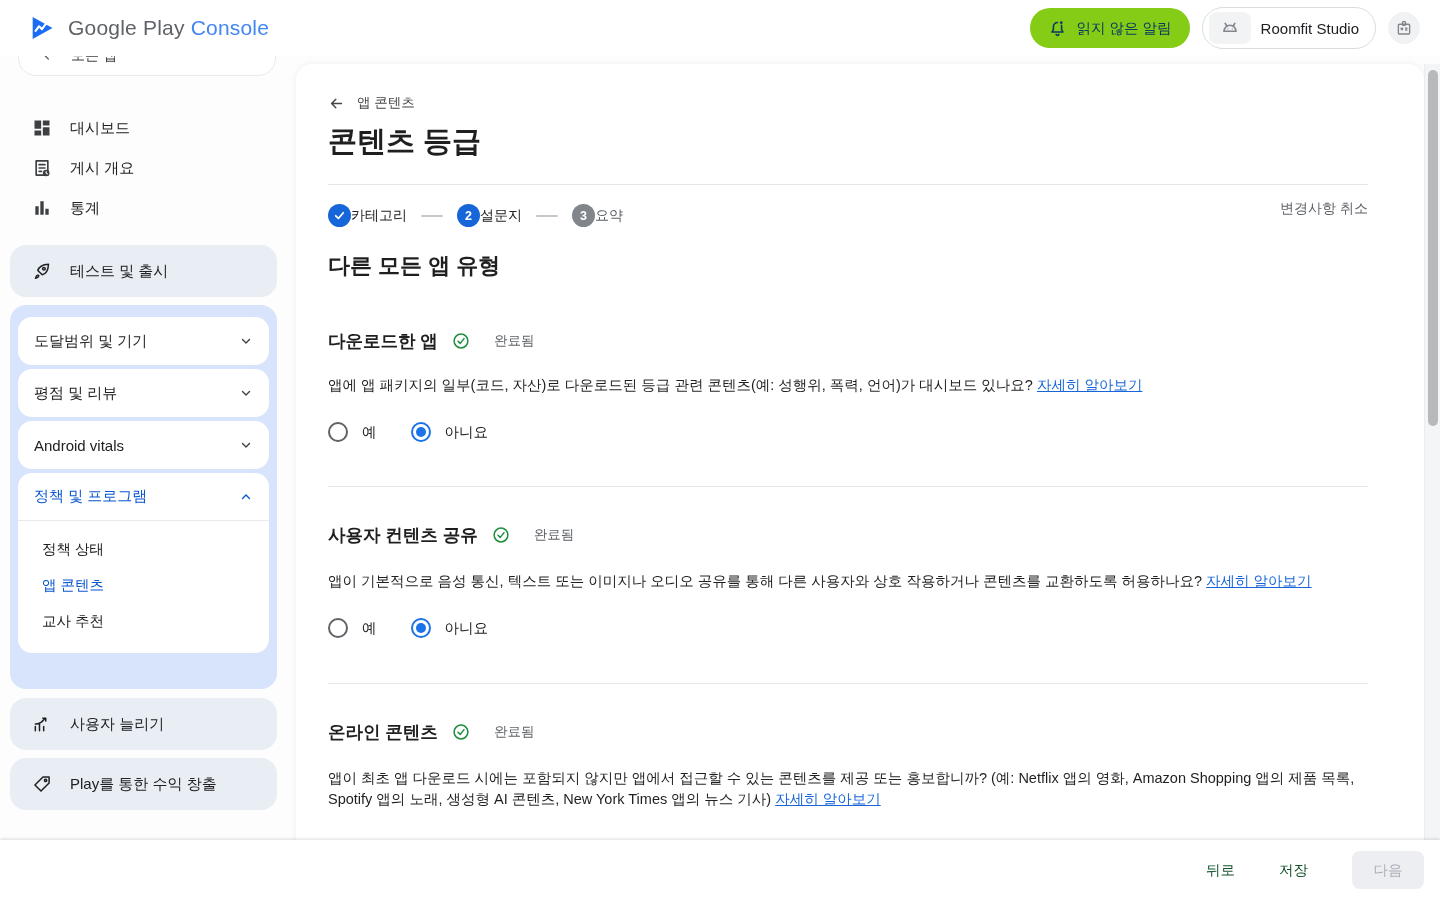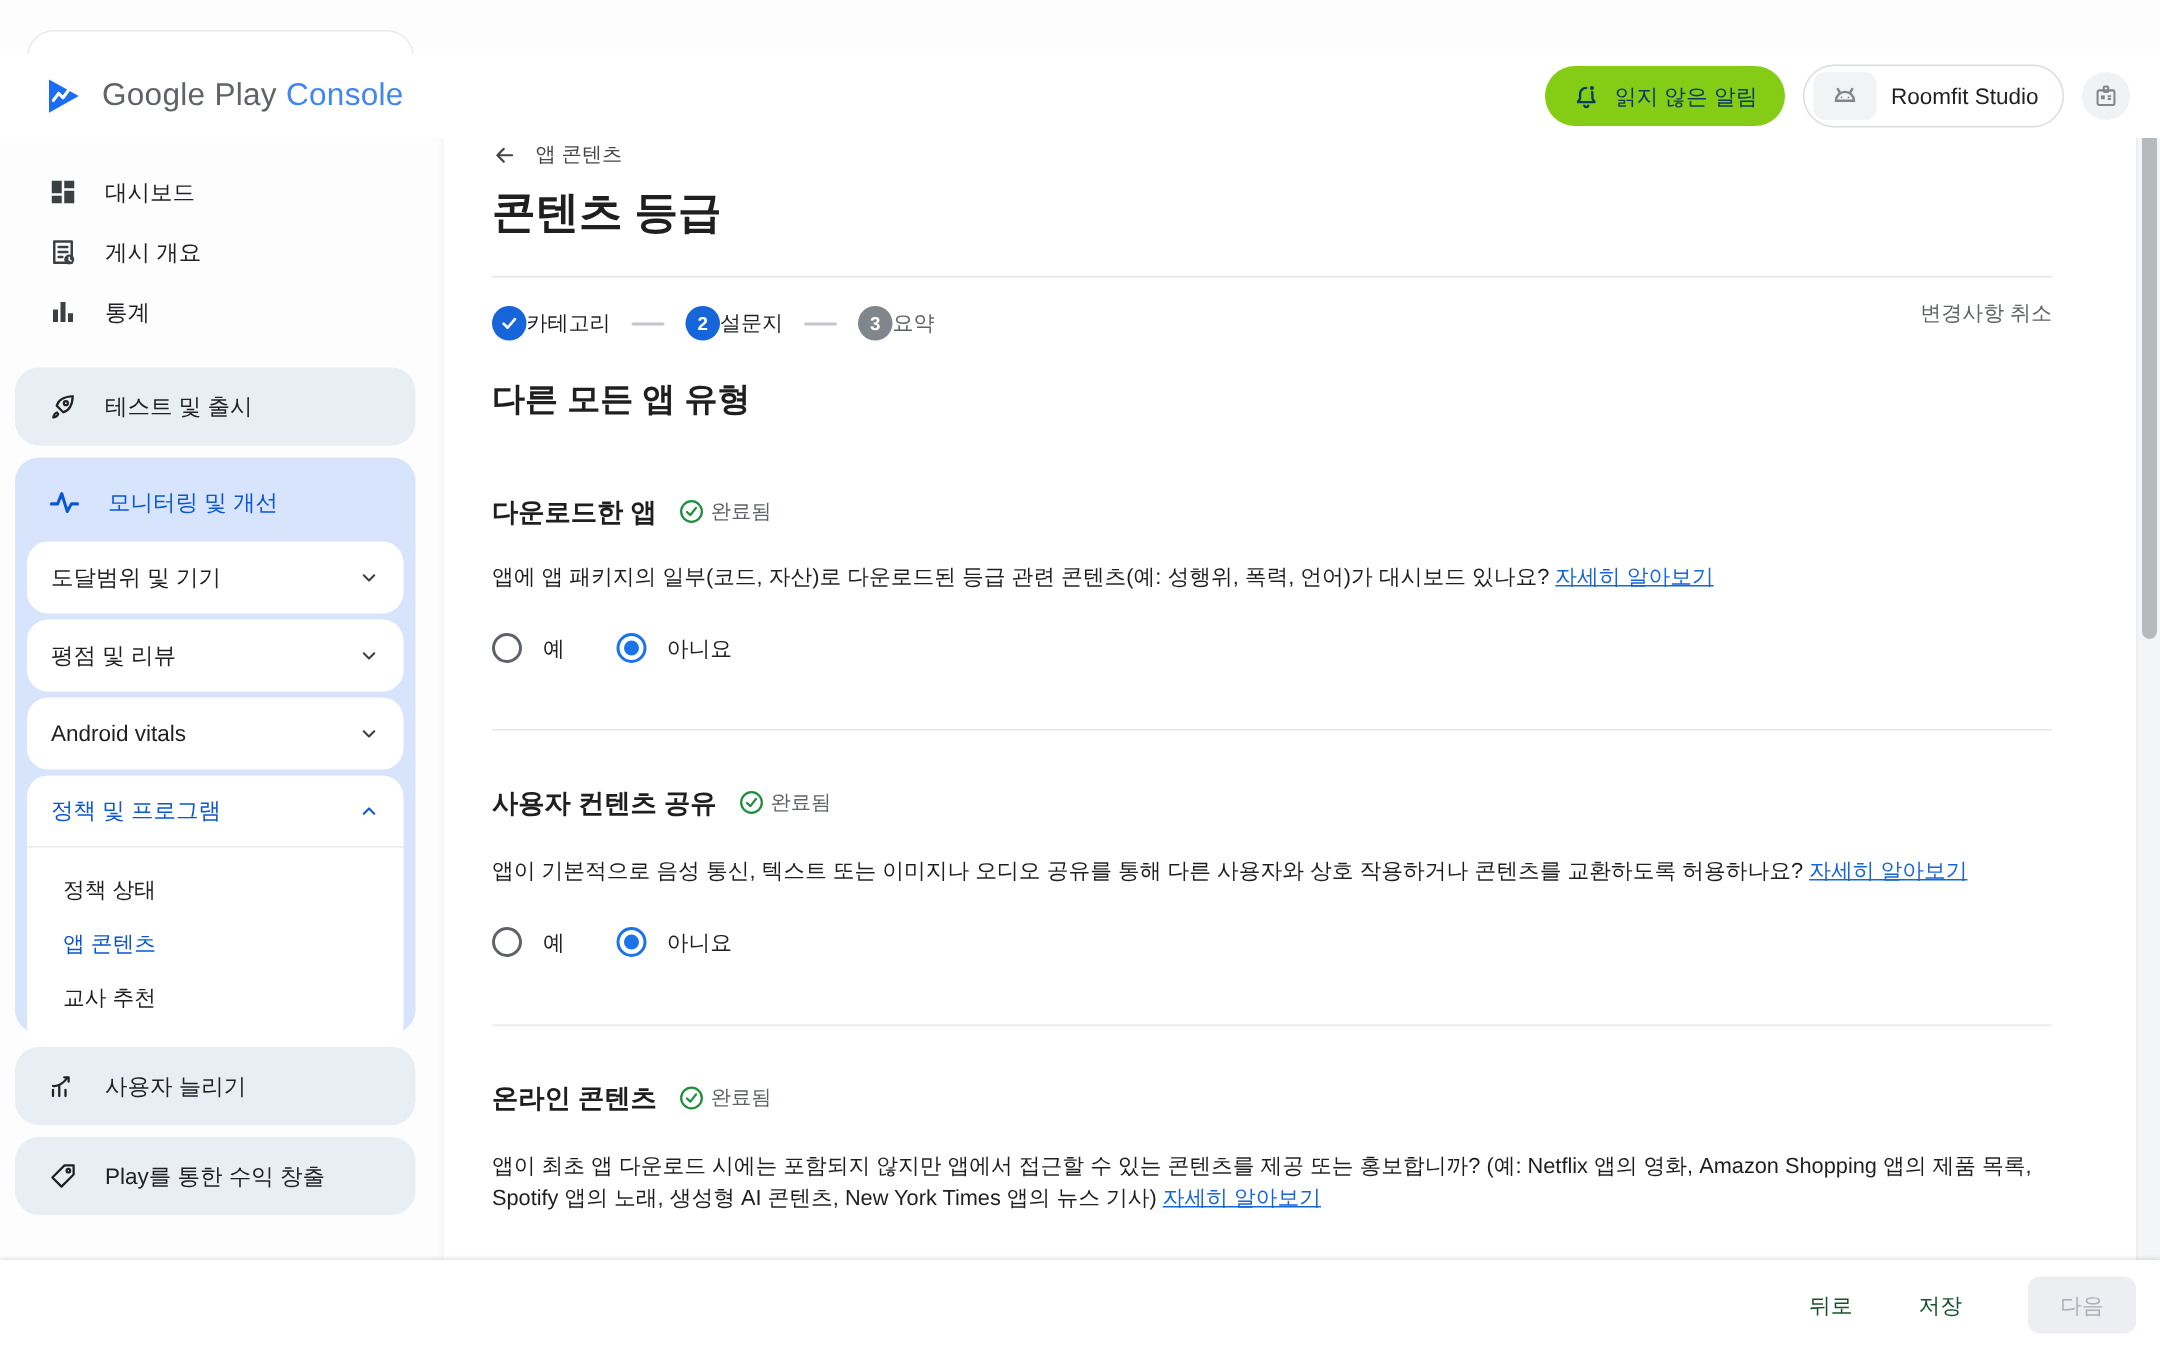--- a/index.html
+++ b/index.html
@@ -9,21 +9,20 @@
     background:#fdfdfe;
     color:#202124;
     position:relative;
   }
   
   .topbar {
     position:absolute; top:0; left:0; right:0; height:56px;
     background:#ffffff; z-index:40;
     display:flex; align-items:center; justify-content:space-between;
     padding:0 20px 0 28px;
-    margin-top:36px;
   }
   .logo { display:flex; align-items:center; gap:12px; }
   .logo-text { font-size:21px; letter-spacing:.2px; }
   .logo-text .g { color:#5f6368; }
   .logo-text .c { color:#4285f4; }
   .topbar-right { display:flex; align-items:center; gap:12px; }
   .notif-chip {
     display:flex; align-items:center; gap:10px;
     background:#84cc16; color:#0a3a63;
     border:none; border-radius:22px; height:40px; padding:0 18px;
@@ -111,21 +110,21 @@
     color:#fff; font-size:12.5px; font-weight:700;
   }
   .step-circle.blue { background:#1766d9; }
   .step-circle.gray { background:#80868b; }
   .step-label { font-size:14px; color:#202124; }
   .step-label.muted { color:#5f6368; }
   .step-dash { width:22px; height:2px; background:#c4c7cb; border-radius:1px; }
   .h2 { margin-top:24px; font-size:22px; font-weight:700; color:#1f1f1f; }
   .section-head { display:flex; align-items:center; gap:14px; }
   .section-title { font-size:17.5px; font-weight:700; color:#1f1f1f; }
-  .status { display:flex; align-items:flex-end; gap:4px; font-size:13.5px; color:#5f6368; }
+  .status { display:flex; align-items:flex-end; gap:24px; font-size:13.5px; color:#5f6368; }
   .question { font-size:14.5px; color:#1f1f1f; line-height:21px; width:1040px; }
   .learn-more { color:#1766d9; text-decoration:underline; cursor:pointer; }
   .radio-row { display:flex; align-items:center; gap:34px; }
   .radio-opt { display:flex; align-items:center; gap:14px; cursor:pointer; }
   .radio {
     width:20px; height:20px; border-radius:50%; border:2px solid #5f6368;
     background:#fff; position:relative; flex:0 0 auto;
   }
   .radio.selected { border-color:#1a73e8; }
   .radio.selected::after {
@@ -256,28 +255,20 @@
       <svg width="20" height="20" viewBox="0 0 24 24" fill="none" stroke="#202124" stroke-width="1.8" stroke-linecap="round" stroke-linejoin="round">
         <path d="M9.8 14.2 7 11.4C8 7.6 11.5 4.2 19.8 3.8c-.4 8.3-3.8 11.8-7.6 12.8z"></path>
         <circle cx="14.3" cy="9.3" r="1.6"></circle>
         <path d="M7.2 16.8c-1.6.4-2.6 2-3 4 2-.4 3.6-1.4 4-3"></path>
       </svg>
     </span>
     <span>테스트 및 출시</span>
   </div>
 
   <div class="blue-card">
-    <div class="head">
-      <span>
-        <svg width="22" height="22" viewBox="0 0 24 24" fill="none" stroke="#0b57d0" stroke-width="2.2" stroke-linecap="round" stroke-linejoin="round">
-          <polyline points="2.5,13 7,13 10,5.5 14,18.5 17,13 21.5,13"></polyline>
-        </svg>
-      </span>
-      <span>모니터링 및 개선</span>
-    </div>
 
     <div class="sub-card">
       <span>도달범위 및 기기</span>
       <span>
         <svg width="14" height="14" viewBox="0 0 24 24" fill="none" stroke="#3c4043" stroke-width="2.4" stroke-linecap="round" stroke-linejoin="round">
             <polyline points="6,9.5 12,15.5 18,9.5"></polyline>
           </svg>
       </span>
     </div>
     <div class="sub-card">

